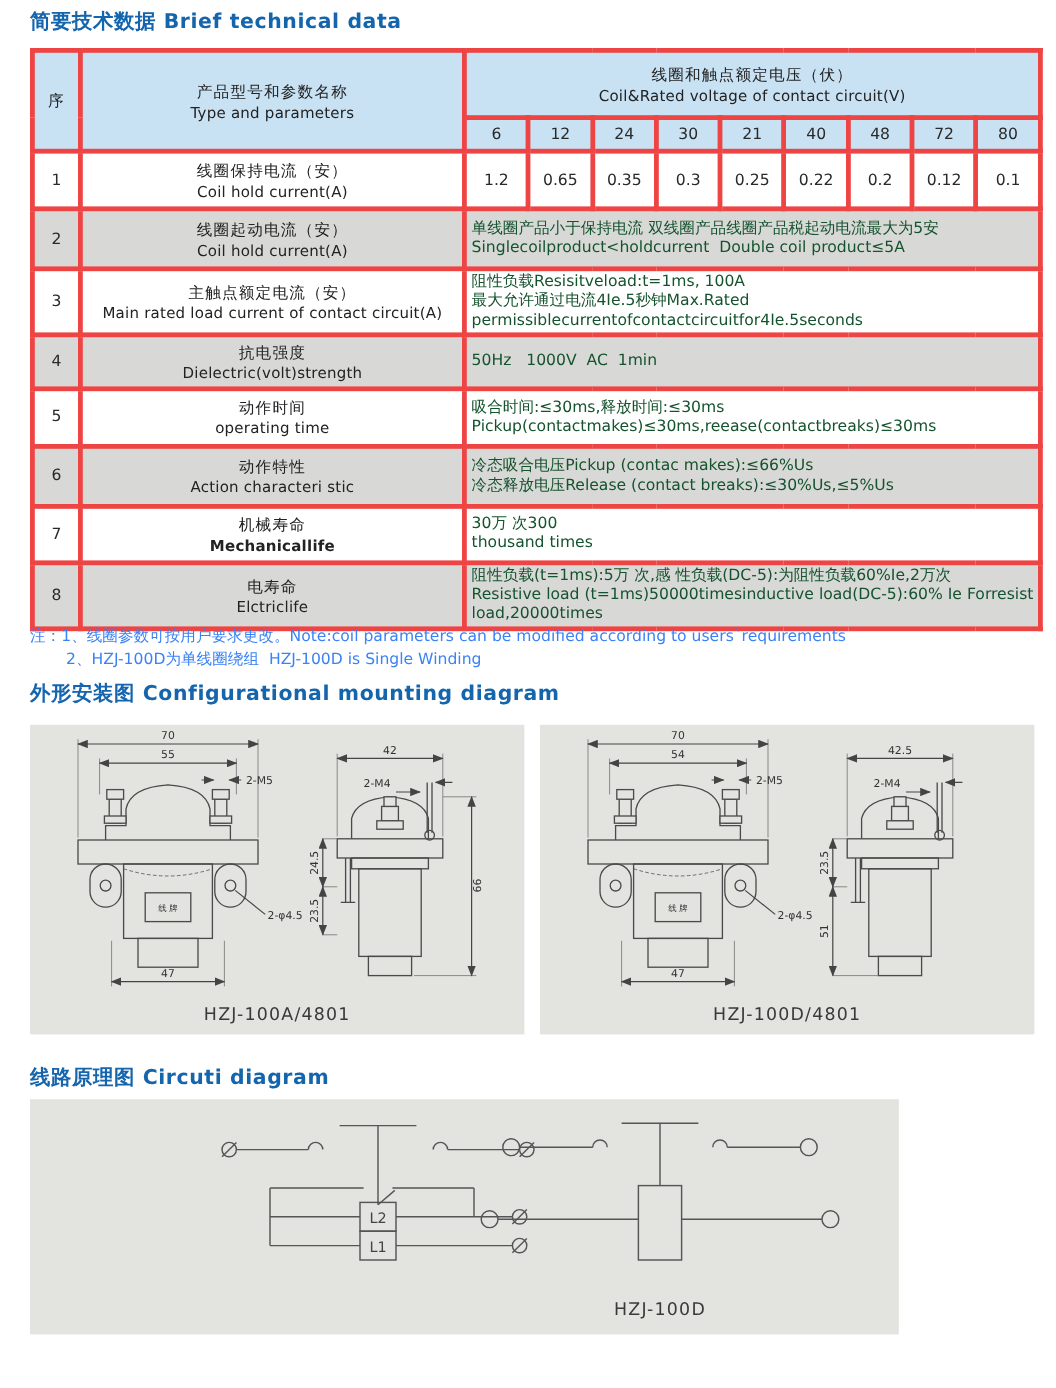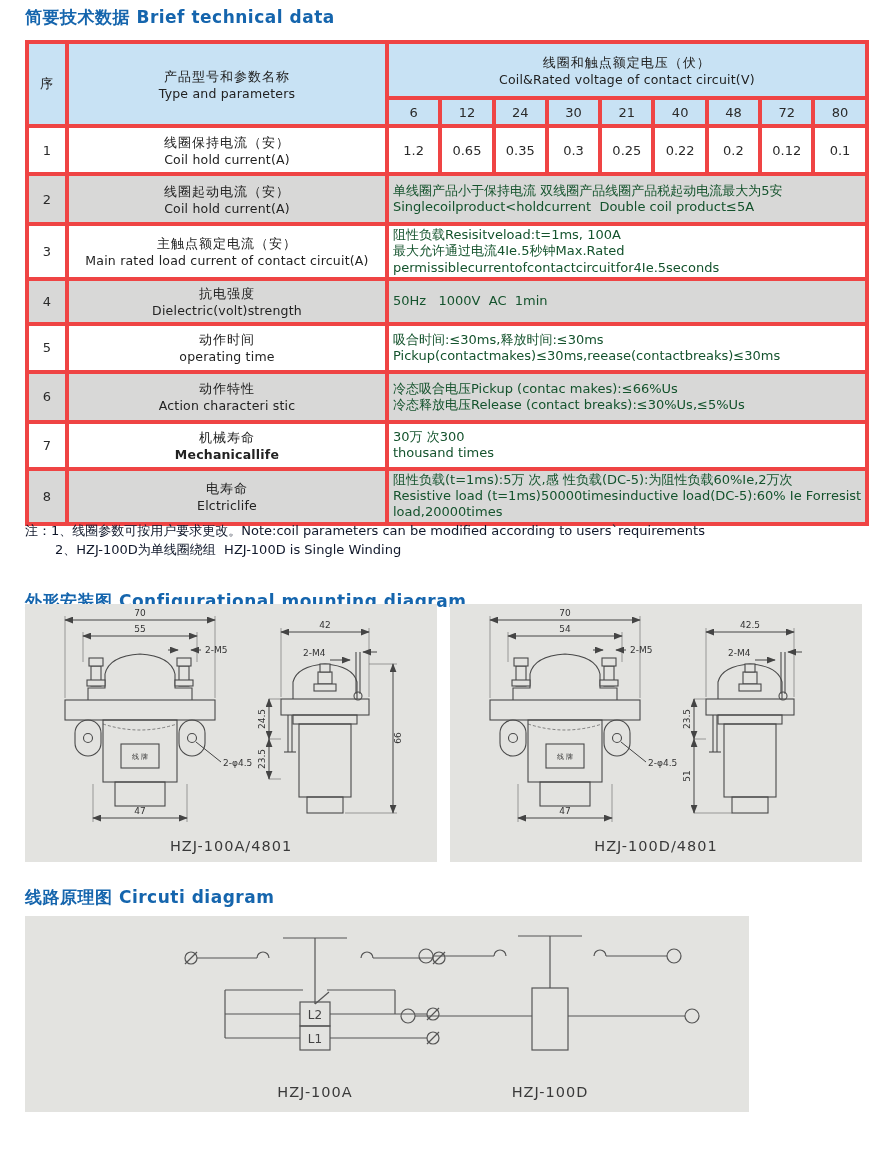--- a/index.html
+++ b/index.html
@@ -15,21 +15,21 @@
   .hdr{background:#c8e2f4;}
   .grayrow{background:#d8d8d7;}
   .c{text-align:center;}
   .zh{letter-spacing:1px;font-size:13px;color:#222;}
   .en{font-size:12.5px;color:#222;letter-spacing:.2px;}
   .en.bold{font-weight:bold;}
   .val{font-size:13px;color:#14532d;padding-left:8px;line-height:1.25;}
   .vline{white-space:nowrap;overflow:hidden;}
   .numcell{text-align:center;font-size:13px;}
 
-  .notes{position:absolute;left:25px;top:522px;font-size:13px;color:#0f172a;line-height:1.45;}
+  .notes{position:absolute;left:25px;top:522px;font-size:13px;color:#3b82f6;line-height:1.45;}
   .notes .l2{padding-left:30px;}
 
   
   .panel{position:absolute;background:#e3e3e0;}
   .panel.mleft{left:25px;top:604px;width:412px;height:258px;}
   .panel.mright{left:450px;top:604px;width:412px;height:258px;}
   .panel.circ{left:25px;top:916px;width:724px;height:196px;}
   .caption{position:absolute;width:100%;text-align:center;bottom:8px;font-size:14.5px;color:#3a3a3a;letter-spacing:1px;}
   .ccap{position:absolute;text-align:center;font-size:14.5px;color:#3a3a3a;letter-spacing:1px;bottom:12px;width:320px;}
 
@@ -190,21 +190,21 @@
         </td>
       </tr>
     </tbody>
   </table>
 
   <div class="notes">
     <div>注：1、线圈参数可按用户要求更改。Note:coil parameters can be modified according to users`requirements</div>
     <div class="l2">2、HZJ-100D为单线圈绕组&nbsp; HZJ-100D is Single Winding</div>
   </div>
 
-  <div class="sec-title" style="top:590px">外形安装图 Configurational mounting diagram</div>
+  <div class="sec-title" style="top:566px">外形安装图 Configurational mounting diagram</div>
 
   <div class="panel mleft">
     <svg width="412" height="228" viewBox="0 0 412 228">
 
       <line class="ext" x1="40" y1="94" x2="40" y2="12"></line>
         <line class="ext" x1="190" y1="94" x2="190" y2="12"></line>
       <line class="dim" x1="40" y1="16" x2="190" y2="16" marker-start="url(#ma)" marker-end="url(#ma)"></line>
       <text x="115" y="12" text-anchor="middle">70</text>
       <line class="ext" x1="58" y1="58" x2="58" y2="28"></line>
         <line class="ext" x1="172" y1="58" x2="172" y2="28"></line>
@@ -395,21 +395,20 @@
         <g>
           <circle class="cl" cx="278" cy="92" r="6"></circle>
             <line class="cl" x1="272" y1="98" x2="284" y2="86"></line>
         </g>
         <line class="cl" x1="175" y1="116" x2="272" y2="116"></line>
         <g>
           <circle class="cl" cx="278" cy="116" r="6"></circle>
             <line class="cl" x1="272" y1="122" x2="284" y2="110"></line>
         </g>
       </svg>
-      <div class="ccap" style="left:0">HZJ-100A</div>
     </div>
 
     <div style="position:absolute;left:365px;top:6px;width:320px;height:190px">
       <svg width="320" height="150" viewBox="0 0 320 150">
         <line class="cl" x1="128" y1="14" x2="192" y2="14"></line>
         <line class="cl" x1="160" y1="14" x2="160" y2="66"></line>
         <circle class="cl" cx="36" cy="34" r="7"></circle>
         <line class="cl" x1="43" y1="34" x2="104" y2="34"></line>
         <path class="cl" d="M104 34 A6 6 0 0 1 116 34"></path>
         <path class="cl" d="M204 34 A6 6 0 0 1 216 34"></path>

